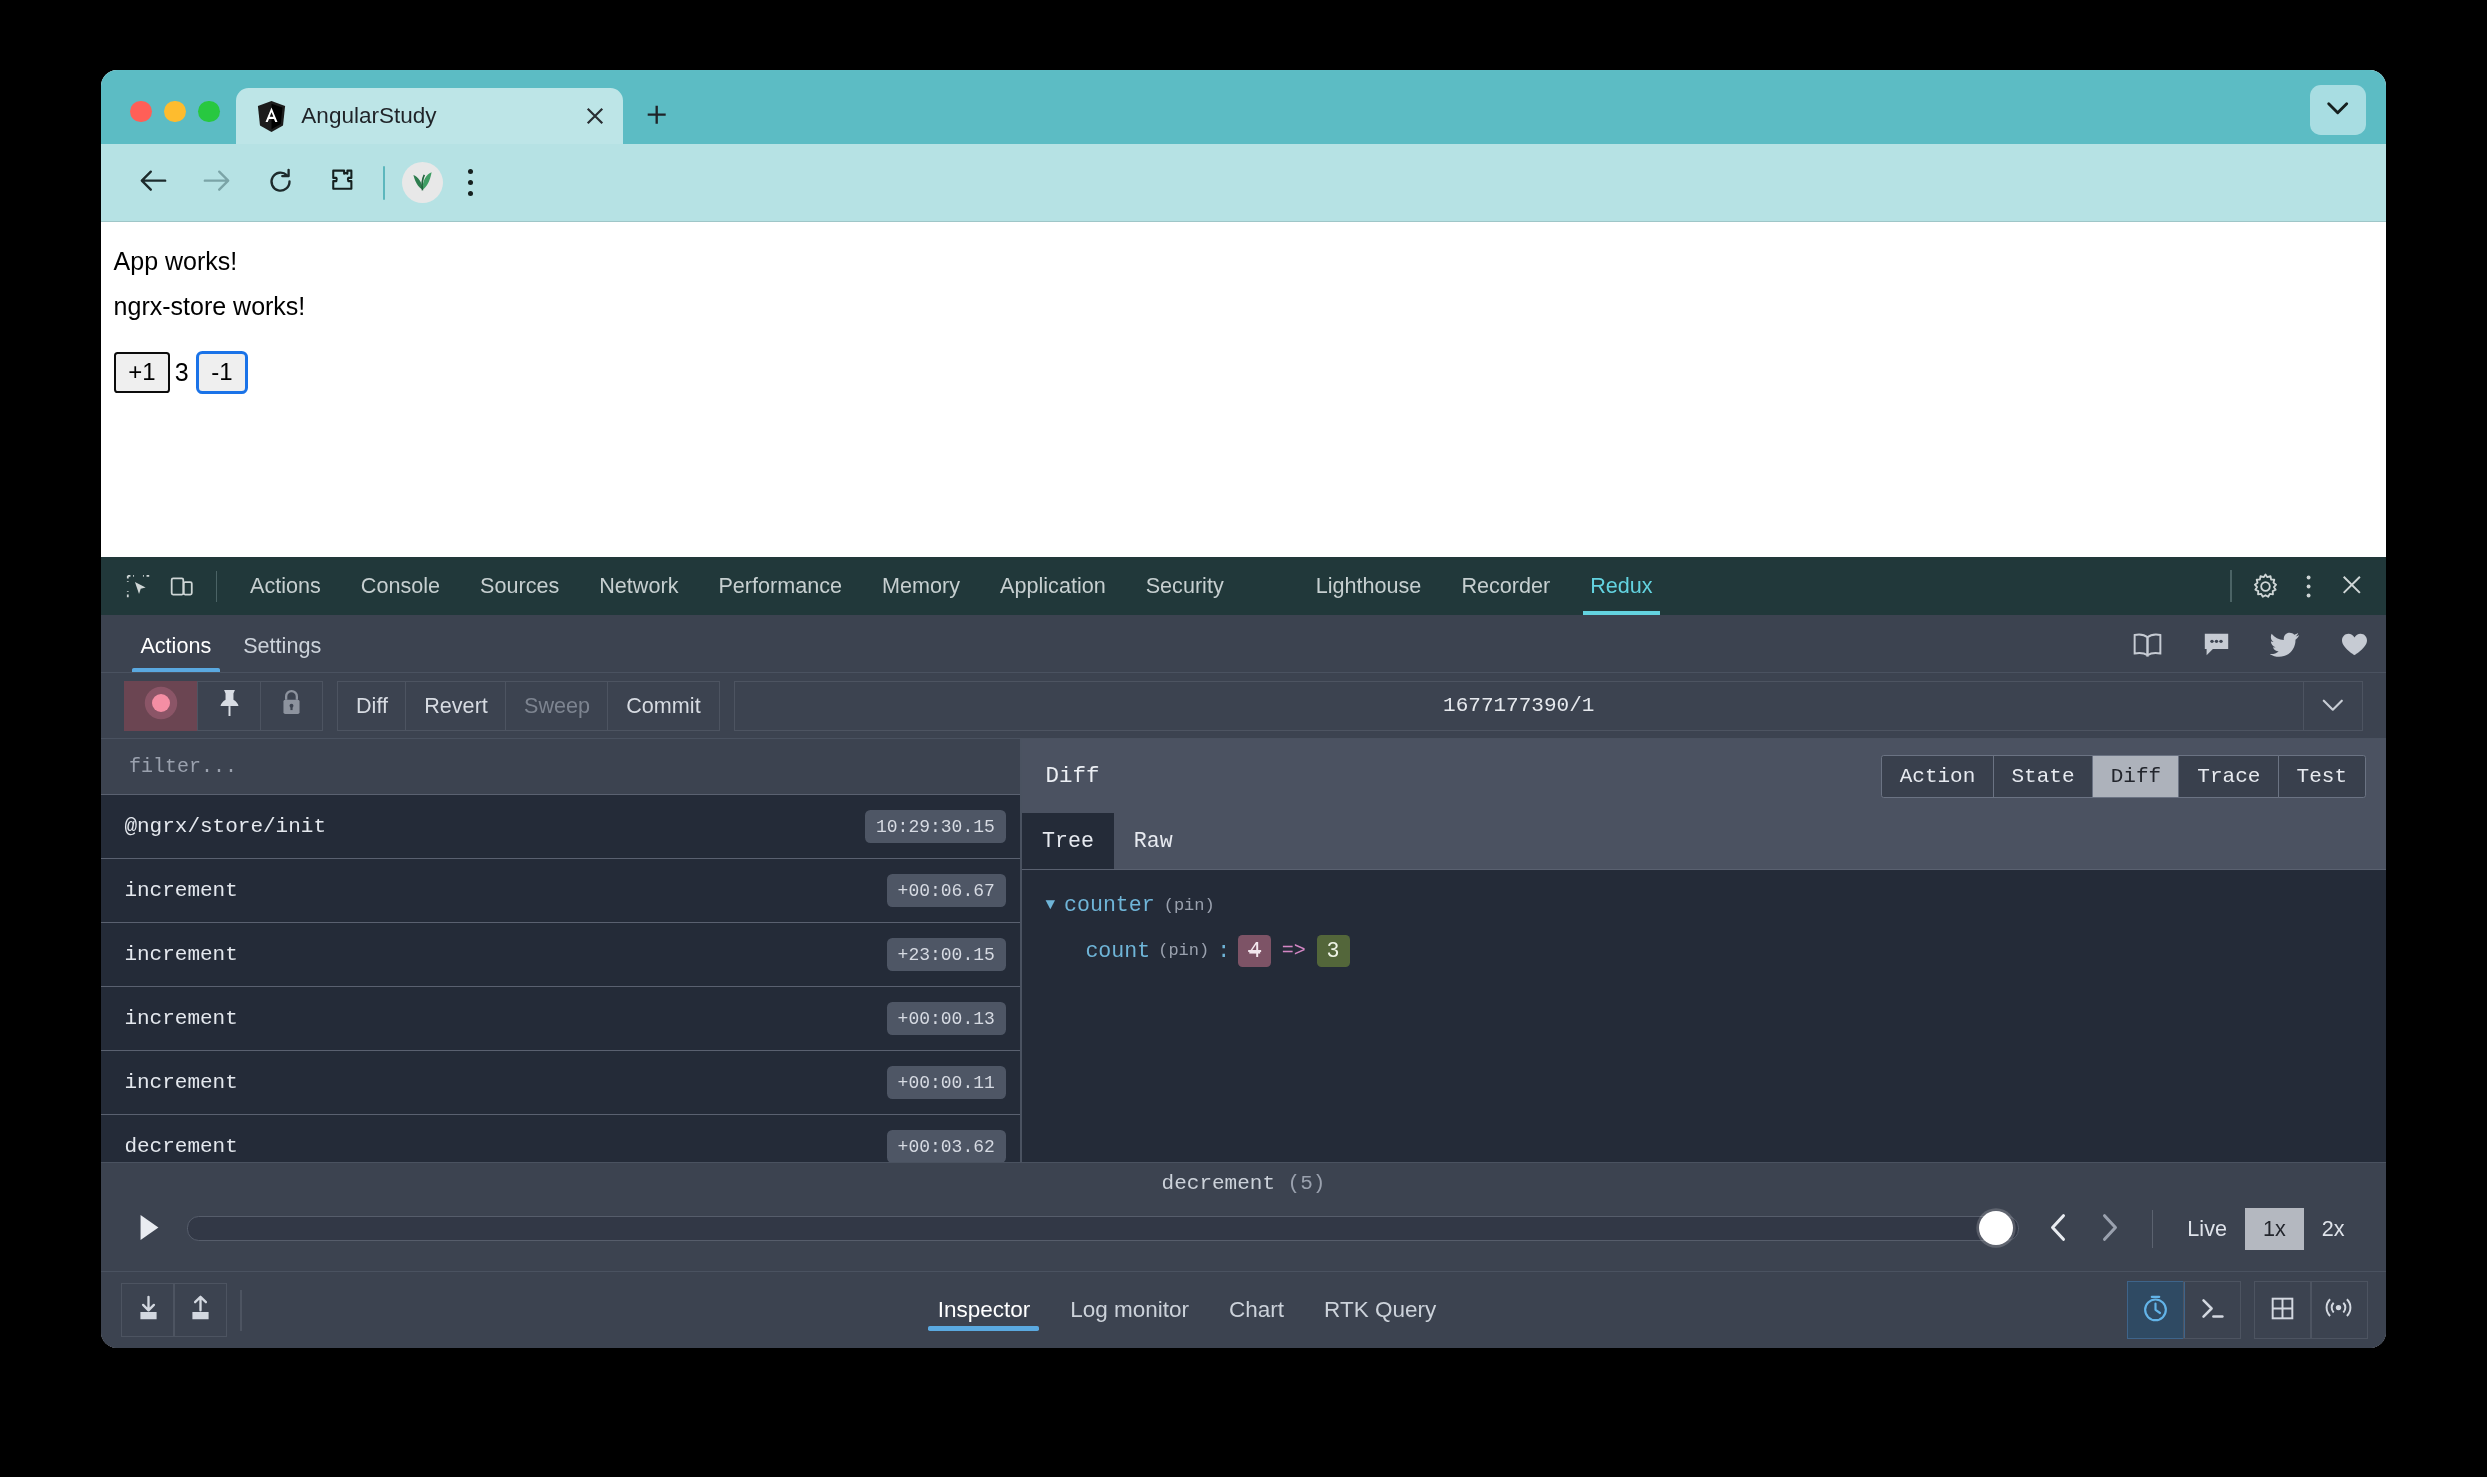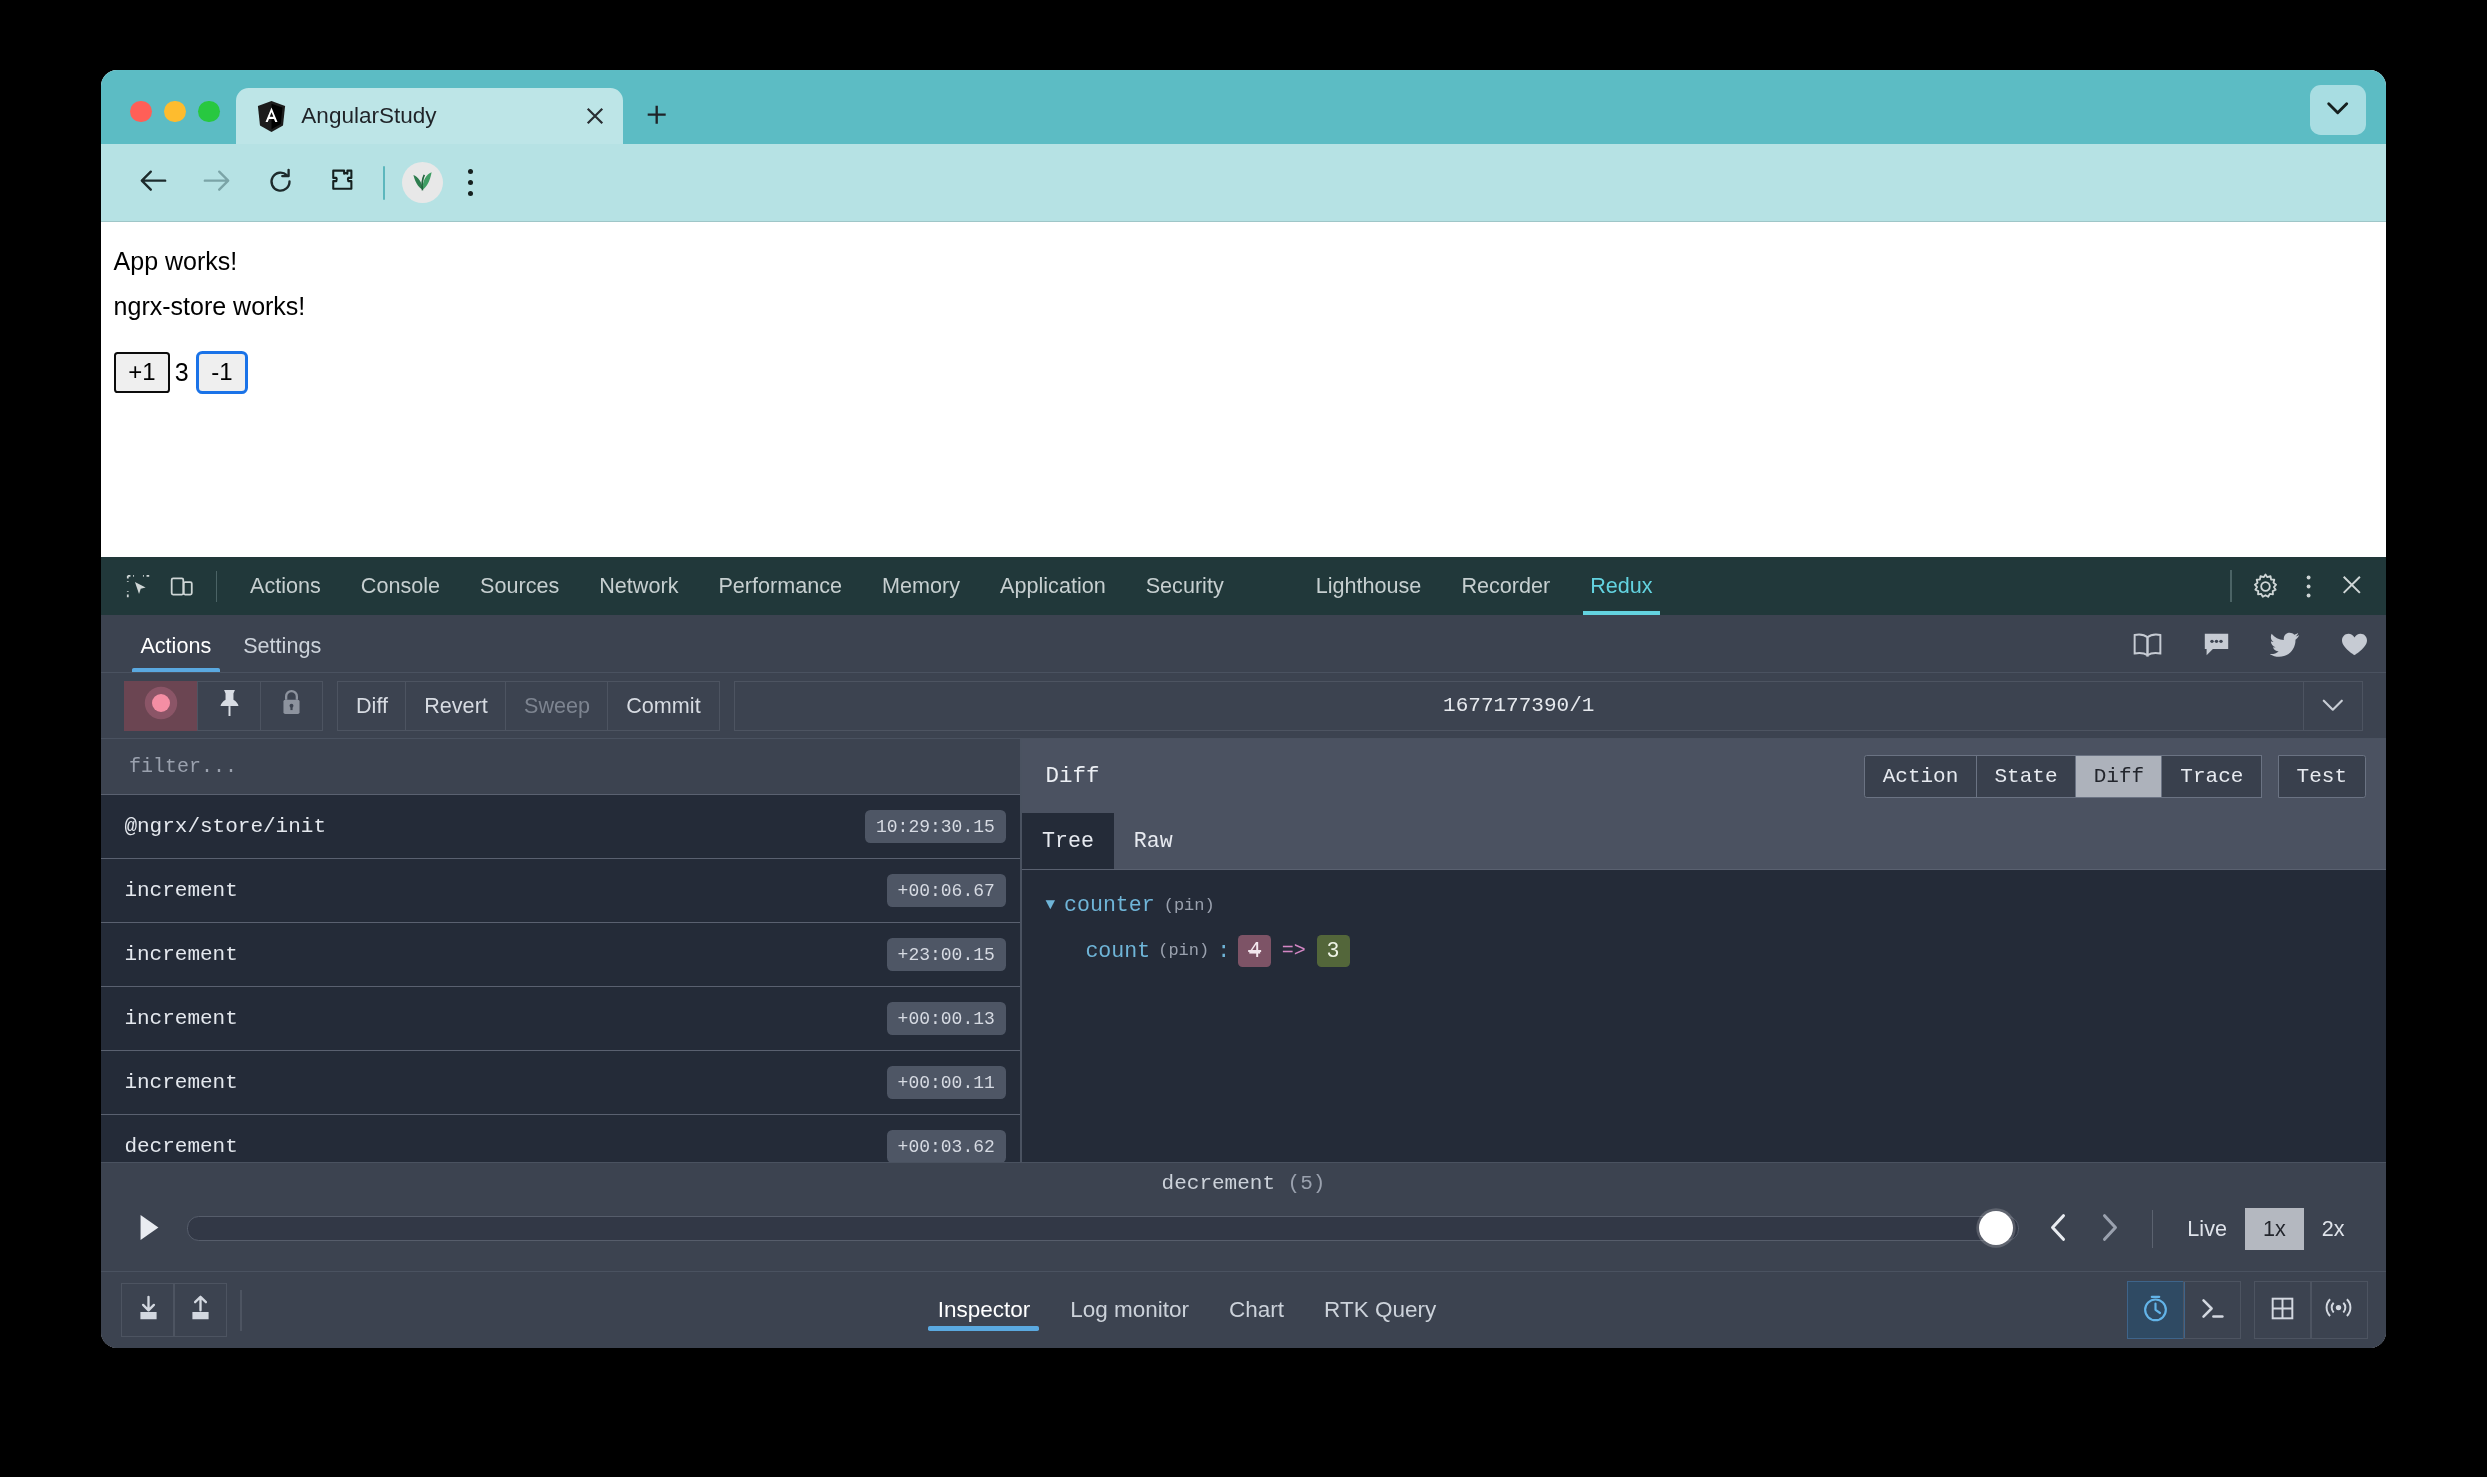--- a/index.html
+++ b/index.html
@@ -398,21 +398,21 @@
     border: 1.8px solid #6b7383;
     background: #39404d;
     color: #e7eaf0;
     font-family: "Liberation Mono", monospace;
     font-size: 21px;
     padding: 9px 18px;
     margin-right: -1.8px;
   }
   .seg-btn.active { background: #adb2bb; color: #22252c; }
   .seg-btn:first-child { border-radius: 2.7px 0 0 2.7px; }
-  .seg-btn:last-child { border-radius: 0 2.7px 2.7px 0; margin-right: 0; margin-left: 17px; }
+  .seg-btn:last-child { border-radius: 0 2.7px 2.7px 0; margin-right: 0; }
 
   .tree-tabs {
     height: 56px; flex: 0 0 56px;
     background: #4b5261;
     display: flex; align-items: stretch;
     border-bottom: 1.8px solid #5a6170;
   }
   .tree-tab {
     display: flex; align-items: center;
     padding: 0 20px;

